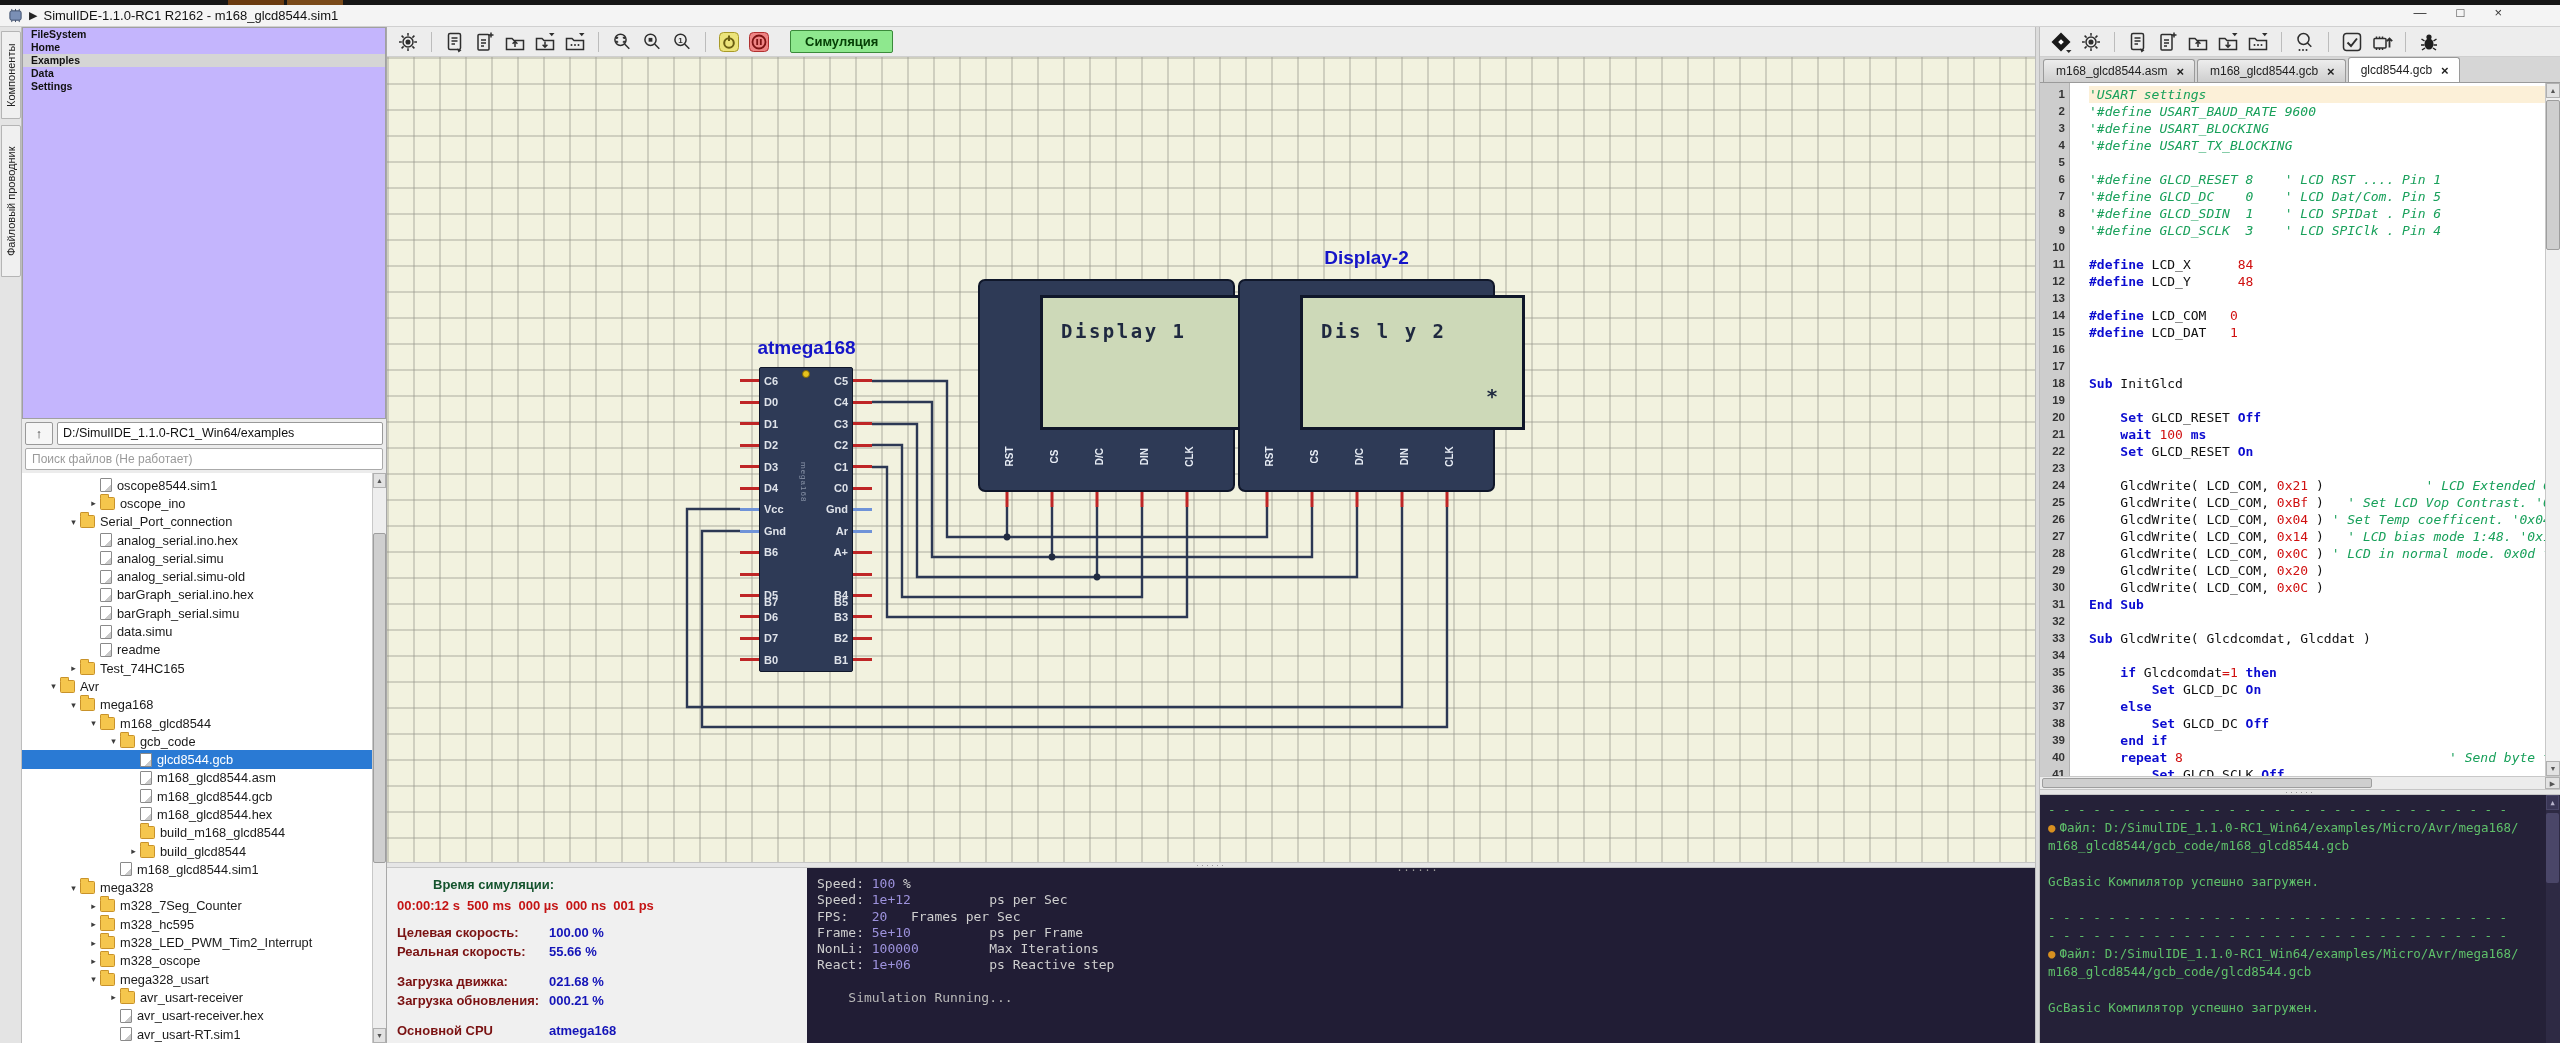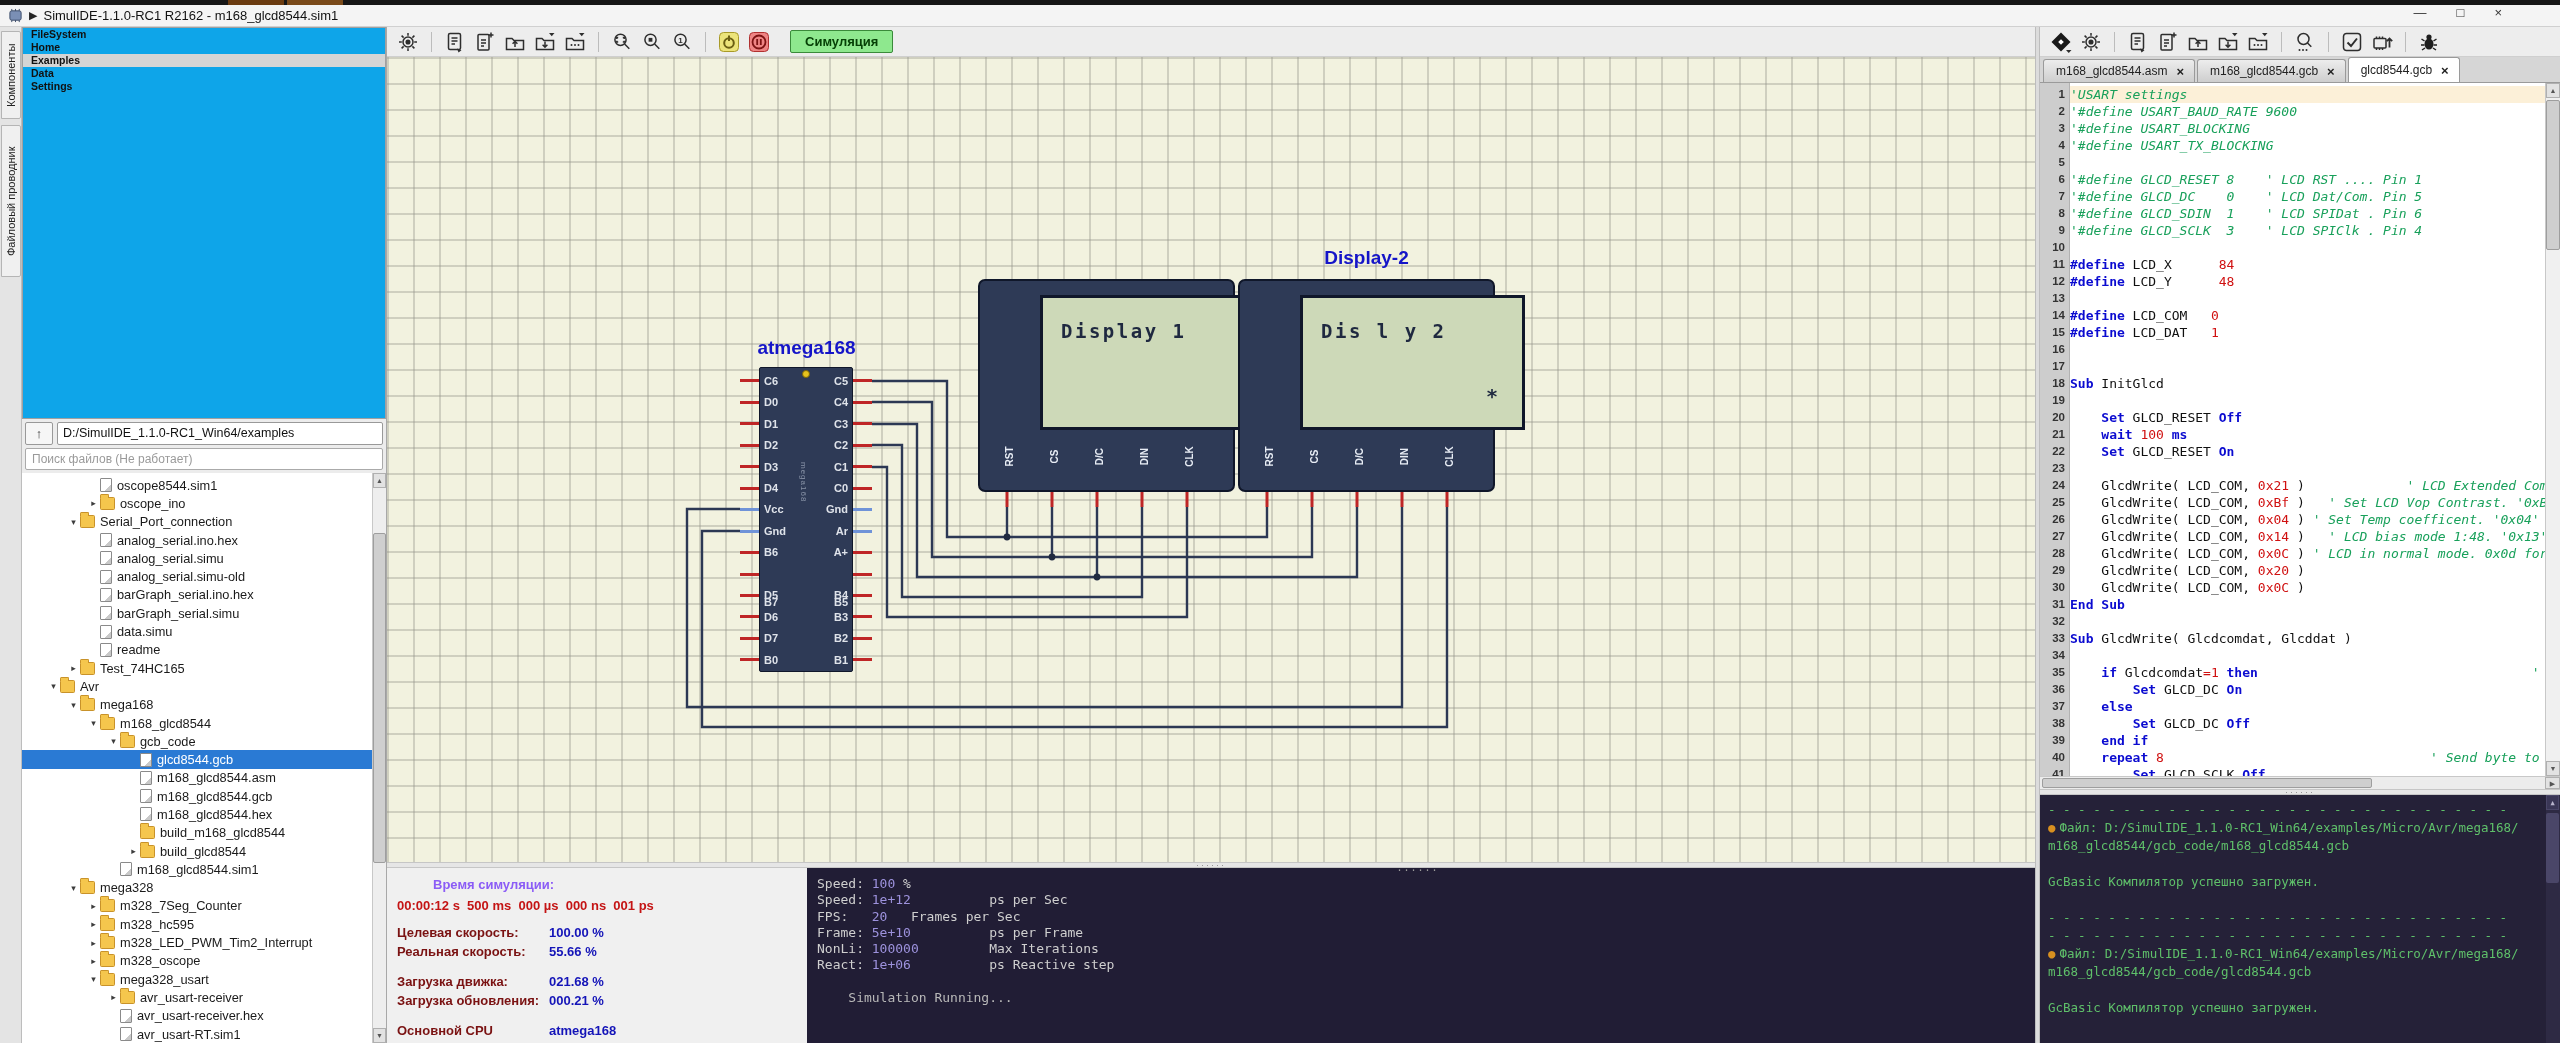--- a/index.html
+++ b/index.html
@@ -20,21 +20,21 @@
 
   
   .side-strip { width:22px; background:#e4e4e4; border-right:1px solid #bdbdbd; position:relative; }
   .vtab { position:absolute; left:1px; width:20px; background:#f0f0f0; border:1px solid #b5b5b5; border-radius:2px 0 0 2px;
           writing-mode:vertical-rl; transform:rotate(180deg); font-size:11px; color:#222; display:flex; align-items:center; justify-content:center; }
   .vtab1 { top:4px; height:88px; }
   .vtab2 { top:98px; height:152px; }
 
   
   .left-panel { width:365px; background:#fff; display:flex; flex-direction:column; border-right:1px solid #a8a8a8; }
-  .nav-box { height:392px; border:1px solid #a0a0a0; background:#0ea5e9; overflow:hidden; }
+  .nav-box { height:392px; border:1px solid #a0a0a0; background:#c4b5fd; overflow:hidden; }
   .nav-item { height:13px; line-height:13px; font-size:10.5px; font-weight:bold; color:#111; padding-left:8px; }
   .nav-item.sel { background:#d5d5d5; }
   .path-row { height:28px; display:flex; align-items:center; gap:4px; padding:2px 3px; background:#ececec; }
   .up-btn { width:28px; height:23px; border:1px solid #999; border-radius:2px; background:#f6f6f6; font-size:13px; color:#333; display:flex; align-items:center; justify-content:center; }
   .path-input { flex:1; height:23px; border:1px solid #999; border-radius:2px; background:#fff; font-size:12.5px; padding:0 5px; color:#111; font-family:"Liberation Sans",sans-serif; }
   .search-row { height:26px; padding:1px 3px 2px; background:#ececec; }
   .search-input { width:100%; height:22px; border:1px solid #aaa; border-radius:2px; font-size:12px; padding:0 6px; color:#333; font-family:"Liberation Sans",sans-serif; }
   .search-input::placeholder { color:#9a9a9a; }
   .tree-wrap { flex:1; position:relative; background:#fff; overflow:hidden; }
   .tree { position:absolute; left:0; top:3px; right:14px; }
@@ -80,21 +80,21 @@
   .display { position:absolute; width:257px; height:213px; background:#2e3a56; border:2px solid #10172a; border-radius:7px; }
   .lcd { position:absolute; left:16px; top:14px; width:225px; height:135px; background:#cdd9b8; border:3px solid #10172a;margin-left:44px; }
   .lcd-text { position:absolute; left:18px; top:22px; font:700 19px "DejaVu Sans Mono",monospace; letter-spacing:2.5px; color:#1f2940; white-space:pre; }
   .lcd-star { position:absolute; right:24px; top:86px; font:700 20px "DejaVu Sans Mono",monospace; color:#1f2940; }
   .dpin { position:absolute; width:50px; text-align:center; top:170px; transform:rotate(-90deg); font-size:10px; font-weight:bold; color:#e8edf5; }
 
   .hsplit { height:6px; background:#e6e6e6; border-top:1px solid #c6c6c6; border-bottom:1px solid #c6c6c6; text-align:center; font-size:9px; color:#8a8a8a; line-height:4px; letter-spacing:2px; }
 
   .bottom { height:175px; display:flex; }
   .stats { width:420px; background:#f0f0f0; padding:9px 0 0 10px; font-size:13px; }
-  .stats .tlabel { color:#8b5cf6; font-weight:bold;padding-left:36px; }
+  .stats .tlabel { color:#14532d; font-weight:bold;padding-left:36px; }
   .stats .tvalue { color:#c41414; font-weight:bold; margin-top:6px; white-space:pre; }
   .srow { margin-top:4px; }
   .srow.gap { margin-top:15px; }
   .slabel { display:inline-block; width:152px; color:#7a1212; font-weight:bold; }
   .svalue { color:#1414b8; font-weight:bold; }
 
   .speed { flex:1; background:#211d35; font:13px "DejaVu Sans Mono",monospace; padding:8px 0 0 10px; position:relative; }
   .speed::before { content:"······"; position:absolute; top:-3px; left:48%; color:#9a9a9a; font-size:10px; letter-spacing:1px; }
   .sp-line { height:16.3px; white-space:pre; }
   .sl { color:#cfcfcf; } .sv { color:#9d92dd; } .su { color:#cfcfcf; }
@@ -106,21 +106,21 @@
   .tabbar { height:26px; background:#d6d6d6; display:flex; align-items:flex-end; padding-left:3px; gap:2px; border-bottom:1px solid #9a9a9a; }
   .tab { height:23px; display:flex; align-items:center; gap:9px; padding:0 10px 0 12px; font-size:12px; color:#222;
          background:linear-gradient(#ededed,#cecece); border:1px solid #9a9a9a; border-bottom:none; border-radius:3px 3px 0 0; }
   .tab.active { background:#fff; height:25px; font-weight:normal; }
   .tab .x { font-weight:900; font-size:13px; color:#222; }
 
   .editor-wrap { height:706px; display:flex; flex-direction:column; background:#fff; }
   .editor-main { flex:1; display:flex; overflow:hidden; }
   .gutter { width:30px; background:#cdcdcd; border-right:1px solid #b2b2b2; padding-top:3px; }
   .gn { height:17px; line-height:17px; font-size:11.5px; font-weight:bold; color:#333; text-align:right; padding-right:4px; }
-  .code-area { flex:1; padding-top:3px; overflow:hidden; font:13px "DejaVu Sans Mono",monospace; }
+  .code-area { flex:1; padding-top:3px; overflow:hidden; font:13px "DejaVu Sans Mono",monospace;padding-left:19px; }
   .cl { height:17px; line-height:17px; white-space:pre; }
   .cl.cur { background:#fcf0d8; }
   .tok-kw { color:#0b0bd0; font-weight:bold; }
   .tok-num { color:#d01010; }
   .tok-cm { color:#18a05a; font-style:italic; }
   .tok-pl { color:#101010; }
   .vscroll { width:15px; background:#f0f0f0; border-left:1px solid #c8c8c8; position:relative; }
   .vs-btn { position:absolute; left:0; width:14px; height:15px; background:#e2e2e2; border:1px solid #b0b0b0; font-size:7px; color:#555; text-align:center; line-height:14px; }
   .vs-up{top:0;} .vs-dn{bottom:0;}
   .vs-thumb { position:absolute; left:0; top:17px; width:14px; height:150px; background:#cfcfcf; border:1px solid #9e9e9e; border-radius:2px; }

